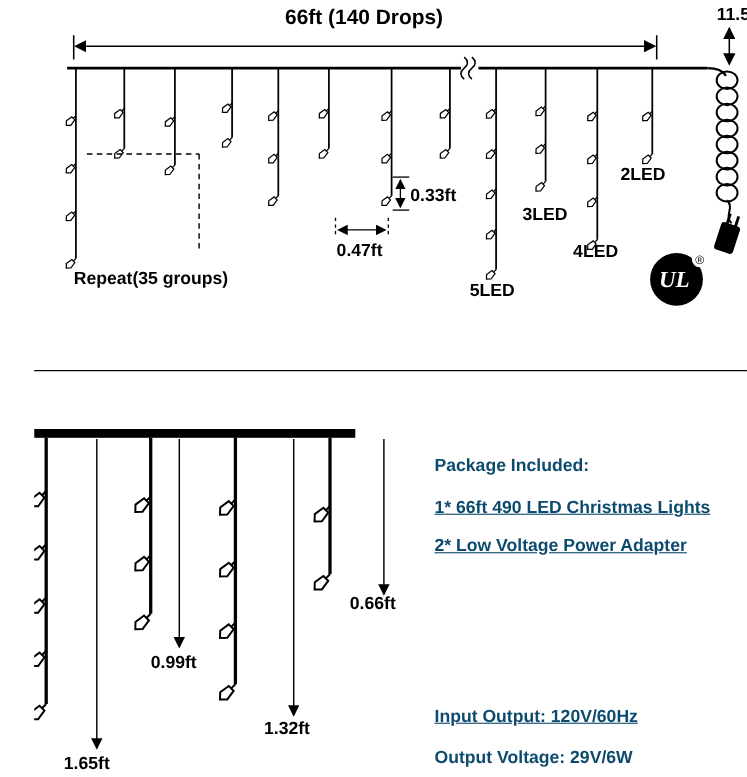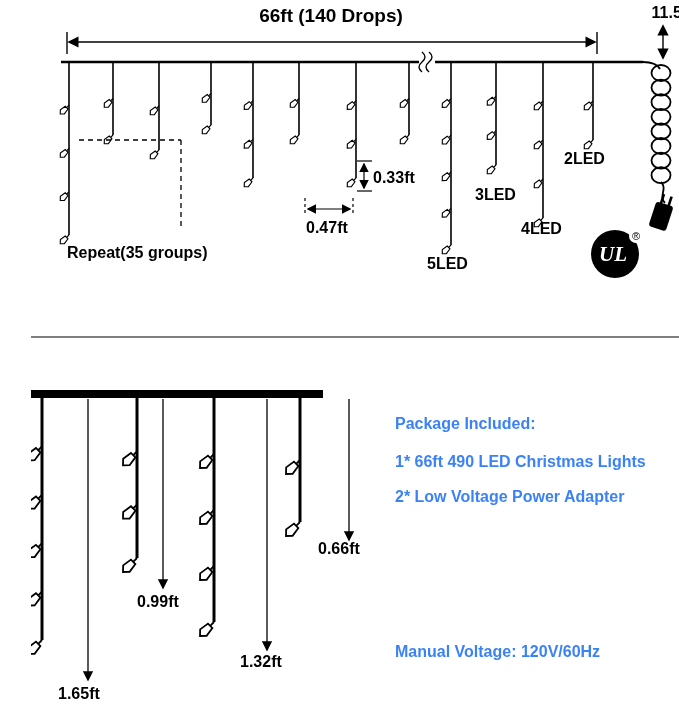--- a/index.html
+++ b/index.html
@@ -3,23 +3,23 @@
 <meta charset="utf-8">
 <style>
   html,body{margin:0;padding:0;background:#fff;}
   .page{position:relative;width:679px;height:706px;background:#fff;overflow:hidden;
         font-family:"Liberation Sans",sans-serif;color:#000;margin-left:31px;}
   svg{position:absolute;left:0;top:0;}
   .t16{font-family:"Liberation Sans",sans-serif;font-size:16px;font-weight:bold;fill:#000;}
   .t19{font-family:"Liberation Sans",sans-serif;font-size:19px;font-weight:bold;fill:#000;}
   .ul-text{font-family:"Liberation Serif",serif;font-size:21px;font-style:italic;font-weight:bold;fill:#fff;}
   .reg-text{font-family:"Liberation Sans",sans-serif;font-size:11px;fill:#000;}
-  .txtblock{position:absolute;font-size:16px;font-weight:bold;color:#3b82f6;}
+  .txtblock{position:absolute;font-size:16px;font-weight:bold;color:#0c4a6e;}
   .pkg-title{margin:0 0 20px 0;}
-  .pkg-item{margin:0 0 17px 0;}
+  .pkg-item{margin:0 0 17px 0;text-decoration:underline;}
 </style>
 </head>
 <body>
 
 <div class="page">
 
 <svg width="679" height="706" viewBox="0 0 679 706">
   <defs>
     <marker id="arr" viewBox="0 0 10 10" refX="8.5" refY="5" markerWidth="8" markerHeight="8" orient="auto-start-reverse">
       <path d="M0,0 L10,5 L0,10 z" fill="#000"></path>
@@ -319,16 +319,17 @@
   <text class="t16" x="27" y="699">1.65ft</text>
 </svg>
 
 <div class="txtblock" style="left:364px;top:415px;">
   <div class="pkg-title">Package Included:</div>
   <div class="pkg-item">1* 66ft 490 LED Christmas Lights</div>
   <div class="pkg-item">2* Low Voltage Power Adapter</div>
 </div>
 
 <div class="txtblock" style="left:364px;top:643px;">
-  <div class="pkg-item" style="margin-bottom:20px;">Manual Voltage: 120V/60Hz</div>
+  <div class="pkg-item" style="margin-bottom:20px;">Input Output: 120V/60Hz</div>
+  <div>Output Voltage: 29V/6W</div>
 </div>
 
 </div>
 
 </body></html>

